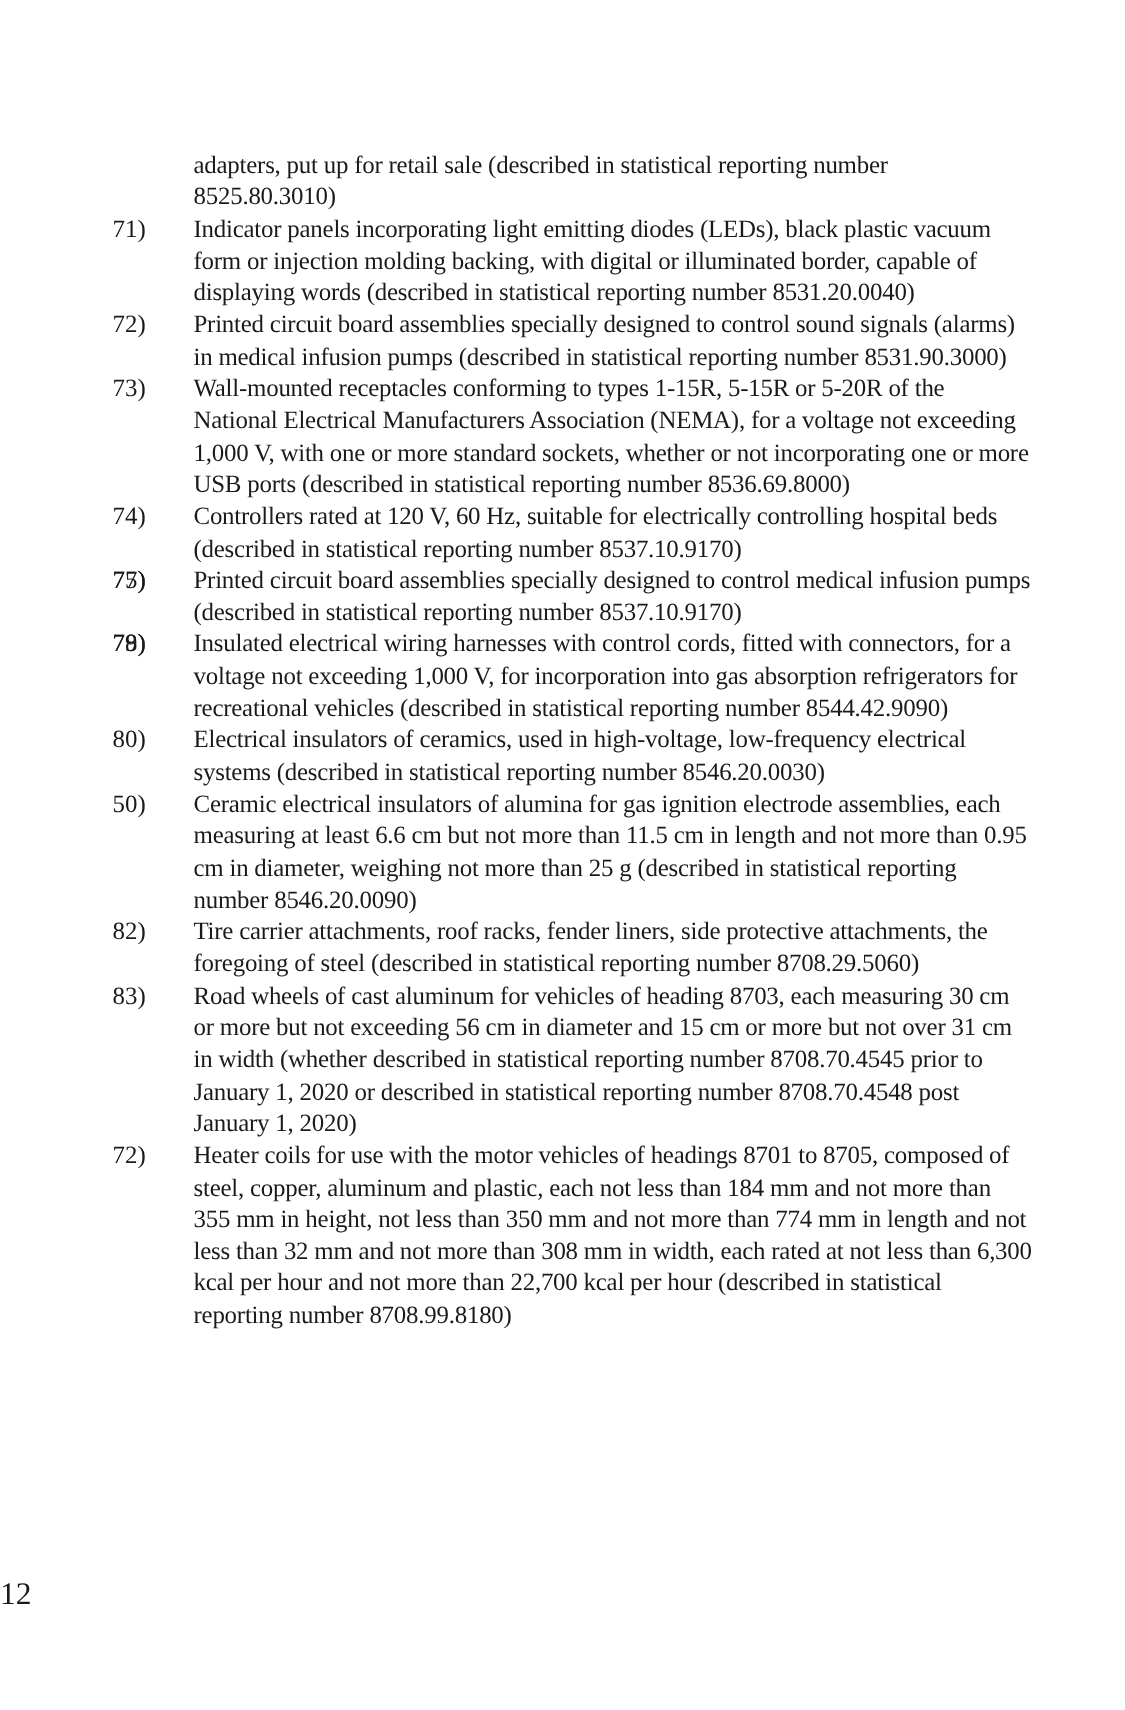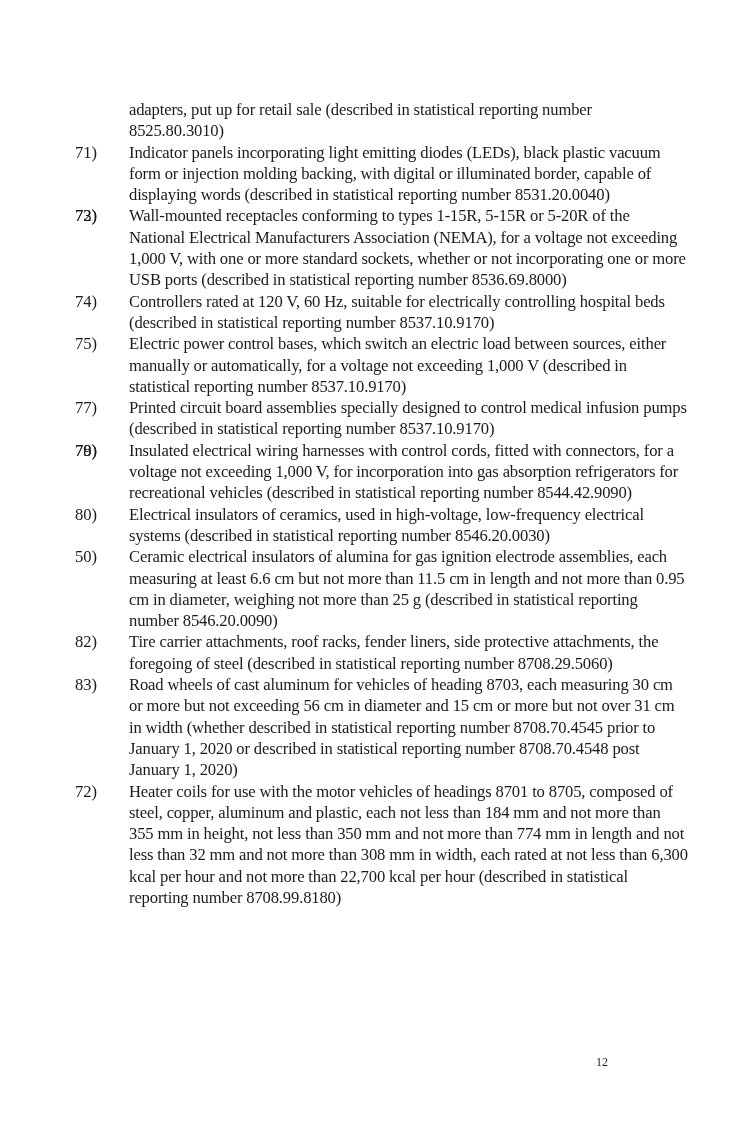--- a/index.html
+++ b/index.html
@@ -16,58 +16,57 @@
     font-size: 16.6px; line-height: 21.3px;
   }
   .txt {
     margin-left: 129px; width: 604px;
     font-size: 16.6px; line-height: 21.3px;
     letter-spacing: -0.15px;
     white-space: pre-line;
   }
   .pagenum {
     position: absolute; left: 0; width: 608px; top: 1052px;
-    text-align: right; font-size: 12px; line-height: 21px;
+    text-align: left; font-size: 21px; line-height: 21px;
   }
 </style>
 </head>
 <body>
 
 <div class="page">
   <div class="list">
     <div class="item">
       <div class="txt">adapters, put up for retail sale (described in statistical reporting number
 8525.80.3010)</div>
     </div>
     <div class="item">
         <span class="num">71)</span>
         <div class="txt">Indicator panels incorporating light emitting diodes (LEDs), black plastic vacuum
 form or injection molding backing, with digital or illuminated border, capable of
 displaying words (described in statistical reporting number 8531.20.0040)</div>
       </div>
     <div class="item">
         <span class="num">72)</span>
+        <div class="txt">Printed circuit board assemblies specially designed to control sound signals (alarms)
+in medical infusion pumps (described in statistical reporting number 8531.90.3000)</div>
       </div>
     <div class="item">
         <span class="num">73)</span>
         <div class="txt">Wall-mounted receptacles conforming to types 1-15R, 5-15R or 5-20R of the
 National Electrical Manufacturers Association (NEMA), for a voltage not exceeding
 1,000 V, with one or more standard sockets, whether or not incorporating one or more
 USB ports (described in statistical reporting number 8536.69.8000)</div>
       </div>
     <div class="item">
         <span class="num">74)</span>
         <div class="txt">Controllers rated at 120 V, 60 Hz, suitable for electrically controlling hospital beds
 (described in statistical reporting number 8537.10.9170)</div>
       </div>
     <div class="item">
         <span class="num">75)</span>
-        <div class="txt">Electric power control bases, which switch an electric load between sources, either
-manually or automatically, for a voltage not exceeding 1,000 V (described in
-statistical reporting number 8537.10.9170)</div>
       </div>
     <div class="item">
         <span class="num">77)</span>
         <div class="txt">Printed circuit board assemblies specially designed to control medical infusion pumps
 (described in statistical reporting number 8537.10.9170)</div>
       </div>
     <div class="item">
         <span class="num">78)</span>
       </div>
     <div class="item">

